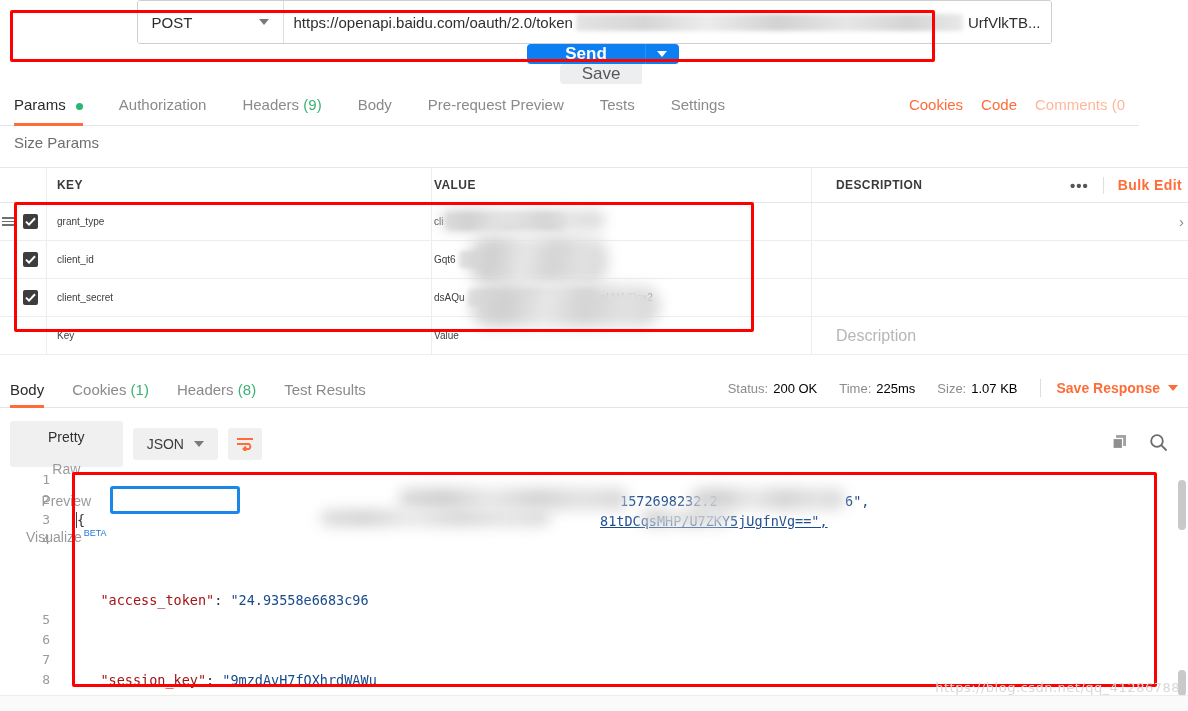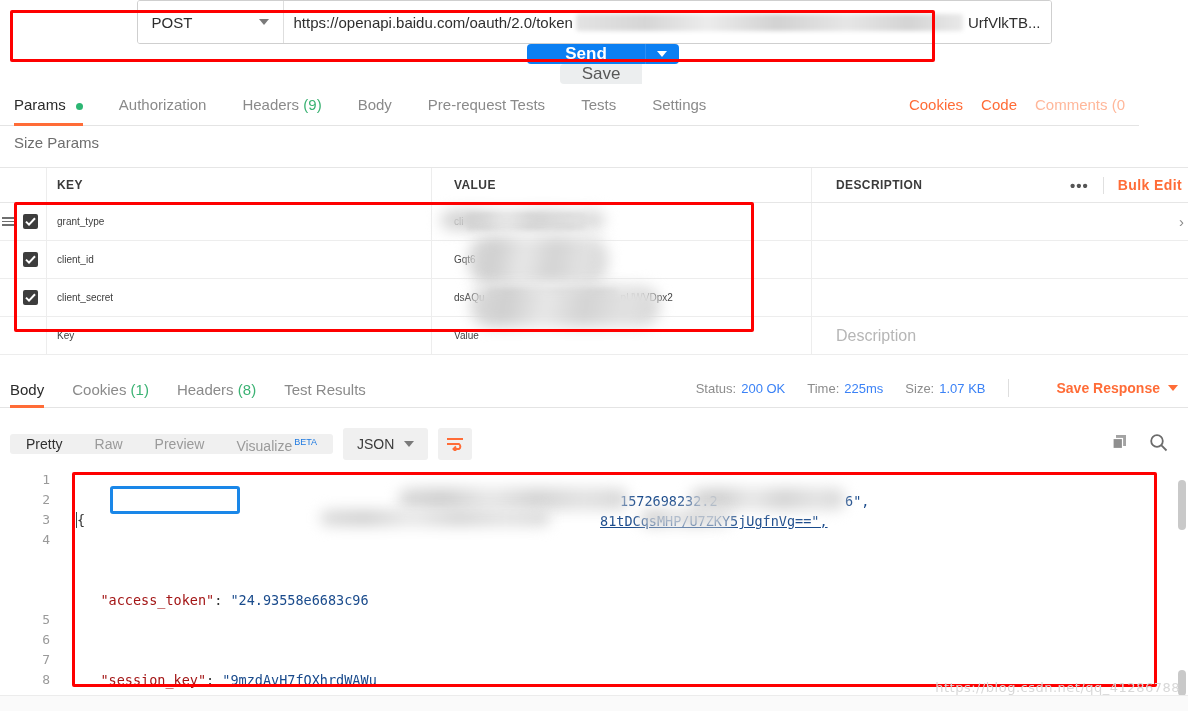--- a/index.html
+++ b/index.html
@@ -84,21 +84,21 @@
   .params-table {
     position:absolute; left:0; top:167px; width:1188px;
   }
   .pt-head {
     display:flex; height:36px; align-items:center;
     border-top:1px solid #e6e6e6; border-bottom:1px solid #e6e6e6; background:#fff;
   }
   .pt-row { display:flex; height:38px; align-items:center; border-bottom:1px solid #ededed; }
   .c-chk { width:46px; display:flex; align-items:center; justify-content:flex-end; padding-right:8px; }
   .c-key { width:385px; padding-left:10px; border-left:1px solid #ededed; height:100%; display:flex; align-items:center; }
-  .c-val { width:380px; padding-left:22px; border-left:1px solid #ededed; height:100%; display:flex; align-items:center; position:relative; }
+  .c-val { width:380px; padding-left:2px; border-left:1px solid #ededed; height:100%; display:flex; align-items:center; position:relative; }
   .c-desc { flex:1; padding-left:24px; border-left:1px solid #ededed; height:100%; display:flex; align-items:center; }
   .pt-head .c-key, .pt-head .c-val, .pt-head .c-desc { font-size:12px; font-weight:bold; color:#3b3b3b; letter-spacing:.4px; }
   .pt-row .c-key, .pt-row .c-val { font-size:10px; color:#3d3d3d; }
   .placeholder { color:#b6b6b6; }
   .chk {
     width:15px;height:15px;background:#3d3d3d;border-radius:2px;
     display:flex;align-items:center;justify-content:center;cursor:pointer;
   }
   .chk svg { display:block; }
   .drag-handle { position:absolute; left:2px; display:flex; flex-direction:column; gap:2px; }
@@ -110,31 +110,31 @@
 
   
   .resp-tabs {
     position:absolute; left:0; top:368px; width:1188px; height:40px;
     border-bottom:1px solid #e4e4e4; display:flex; align-items:flex-end; padding:0 10px;
     background:#fff;
   }
   .resp-tabs .tab { margin-right:28px; padding-bottom:9px; font-size:15px; }
   .resp-meta { margin-left:auto; display:flex; align-items:center; padding-bottom:10px; font-size:13px; }
   .resp-meta .lbl { color:#8c8c8c; margin-left:22px; }
-  .resp-meta .val { color:#3b82f6; margin-left:5px; }
+  .resp-meta .val { color:#000000; margin-left:5px; }
   .sep-v { width:1px; height:18px; background:#dedede; margin:0 16px 0 22px; }
-  .save-resp { color:#ff6c37; font-size:14px; font-weight:bold; cursor:pointer;margin-left:32px; }
+  .save-resp { color:#ff6c37; font-size:14px; font-weight:bold; cursor:pointer; }
   .caret-o { width:0;height:0;border-left:5px solid transparent;border-right:5px solid transparent;border-top:6px solid #ff6c37; margin-left:8px; }
 
   
   .body-toolbar {
     position:absolute; left:0; top:420px; width:1188px; height:48px;
     display:flex; align-items:center; padding:0 10px;
   }
-  .seg { display:flex; background:#f0f0f0; border-radius:3px; height:20px; align-items:center; }
+  .seg { display:flex; background:#f0f0f0; border-radius:3px; height:46px; align-items:center;flex-direction:column; }
   .seg div { font-size:14px; color:#9a9a9a; padding:0 16px; line-height:32px; cursor:pointer; }
   .seg div.active { color:#313131; }
   .beta { font-size:9px; color:#1f7ae0; font-weight:normal; vertical-align:super; margin-left:2px; }
   .json-sel {
     display:flex; align-items:center; gap:10px; background:#f0f0f0; border-radius:3px;
     height:32px; padding:0 14px; margin-left:10px; font-size:14px; color:#3b3b3b; cursor:pointer;
   }
   .wrap-btn {
     width:34px; height:32px; background:#f0f0f0; border-radius:3px; margin-left:10px;
     display:flex; align-items:center; justify-content:center; cursor:pointer;
@@ -212,21 +212,21 @@
       <span>Authorization</span>
     </div>
     <div class="tab">
       <span>Headers</span>
       <span class="count">(9)</span>
     </div>
     <div class="tab">
       <span>Body</span>
     </div>
     <div class="tab">
-      <span>Pre-request Tests</span>
+      <span>Pre-request Preview</span>
     </div>
     <div class="tab">
       <span>Tests</span>
     </div>
     <div class="tab">
       <span>Settings</span>
     </div>
     <div class="req-right">
       <span>Cookies</span>
       <span>Code</span>

